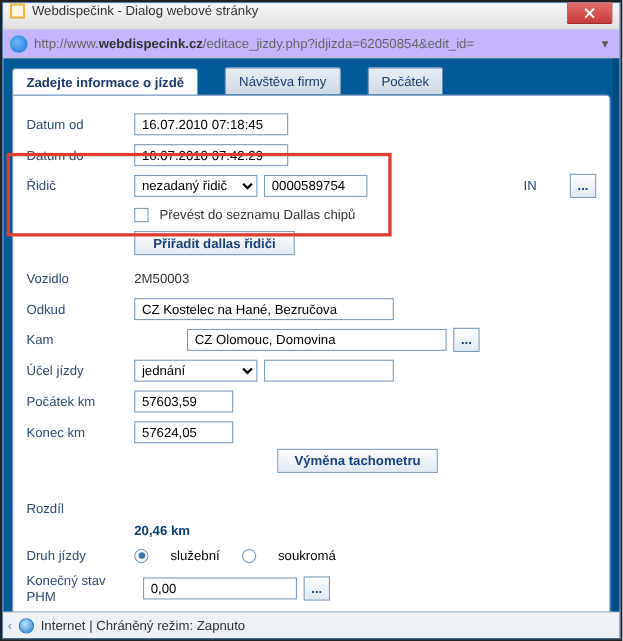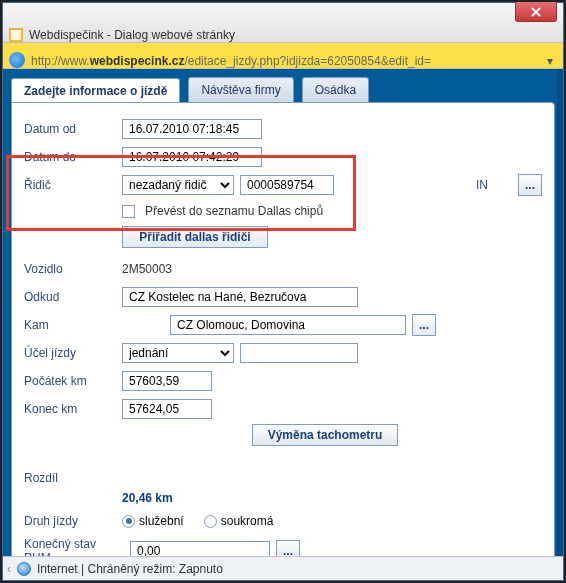--- a/index.html
+++ b/index.html
@@ -1,40 +1,40 @@
 <!DOCTYPE html>
 <html><head>
 <meta charset="utf-8">
 <style>
   * { box-sizing: border-box; font-family: "Segoe UI", Tahoma, sans-serif; font-size: 12px; }
   html,body { margin:0; padding:0; background:#fff; }
   .shadow { width:566px; height:583px; padding:2px; background:#222; }
   .win { width:100%; height:100%; background:#fff; border:1px solid #3a6ea5; display:flex; flex-direction:column; }
-  .title-bar { height:40px; background:linear-gradient(#f7f7f7,#e1e1e1); border-bottom:1px solid #c0c0c0; display:flex; align-items:flex-end; padding:0 0 0 6px; position:relative;}
+  .title-bar { height:24px; background:linear-gradient(#f7f7f7,#e1e1e1); border-bottom:1px solid #c0c0c0; display:flex; align-items:flex-start; padding:0 0 0 6px; position:relative;}
   .title-bar .favicon { width:14px; height:14px; margin-right:6px; }
   .title-bar .title { color:#333; }
   .close-btn { position:absolute; top:-1px; right:6px; width:42px; height:20px; background:linear-gradient(#e46e6e,#c83b3b); border:1px solid #9d2e2e; border-top:none; border-radius:0 0 3px 3px; color:#fff; display:flex; align-items:center; justify-content:center; font-weight:bold; }
-  .addr-bar { height:26px; background:#fde047; border-bottom:1px solid #c0c0c0; display:flex; align-items:flex-end; padding:0 6px;}
+  .addr-bar { height:26px; background:#c4b5fd; border-bottom:1px solid #c0c0c0; display:flex; align-items:center; padding:0 6px;}
   .addr-bar .ie { width:16px; height:16px; margin-right:6px; background:radial-gradient(circle at 40% 40%, #6cbaf7, #1a6fcf); border-radius:50%; position:relative; }
   .addr-bar .url { flex:1; color:#666; white-space:nowrap; overflow:hidden; text-overflow:ellipsis;}
   .addr-bar .url strong { color:#333; font-weight:600; }
   .addr-drop { width:14px; text-align:center; color:#555; }
   .content { flex:1; background:#035a99; padding:8px 8px 0 8px; overflow:hidden; position:relative;}
-  .tabs { display:flex; gap:8px; margin-bottom:0;text-align:center; }
+  .tabs { display:flex; gap:24px; margin-bottom:0;text-align:center; }
   .tab { padding:5px 12px; background:linear-gradient(#e8eef4,#cfd9e6); border:1px solid #7a9bc2; border-bottom:none; border-radius:3px 3px 0 0; color:#1d3a6b; }
   .tab.active { background:#fff; color:#1d3a6b; font-weight:bold; position:relative; top:1px; }
   .panel { background:#fff; border:1px solid #7a9bc2; border-radius:0 4px 4px 4px; padding:14px 12px 12px 12px; }
   .row { display:flex; align-items:center; min-height:24px; gap:6px; margin-bottom:4px;}
   .lbl { width:92px; color:#304b74; }
   .txt { height:20px; border:1px solid #7f9db9; padding:1px 6px; background:#fff; color:#000;}
   .sel { height:20px; border:1px solid #7f9db9; background:#fff; padding:0 2px;}
   .btn3d { height:22px; padding:0 10px; border:1px solid #7f9db9; background:linear-gradient(#fdfdfd,#e2e9f2); color:#16427e; font-weight:bold; display:inline-flex; align-items:center; justify-content:center;}
   .square { width:24px; height:22px; padding:0; }
   .chk { width:13px; height:13px; border:1px solid #7f9db9; background:#fff; display:inline-block; vertical-align:middle; margin-right:4px;}
-  .radio-wrap { display:inline-flex; align-items:center; gap:4px; margin-right:14px;}
+  .radio-wrap { display:inline-flex; align-items:center; gap:20px; margin-right:14px;}
   .radio { width:13px; height:13px; border:1px solid #7f9db9; border-radius:50%; display:inline-flex; align-items:center; justify-content:center;}
   .radio.checked::after { content:""; width:6px; height:6px; border-radius:50%; background:#3a74a8; }
   .hl { position:absolute; border:3px solid #e23b2f; pointer-events:none; }
   .status-bar { height:24px; background:#eef1f5; border-top:1px solid #c0c0c0; display:flex; align-items:center; padding:0 4px; color:#333; gap:6px;}
   .status-bar .chev { color:#888; }
   .globe { width:14px; height:14px; border-radius:50%; background:radial-gradient(circle at 40% 35%, #b8e2ff, #2a7dcb); border:1px solid #2a7dcb;}
   .content-scroll-hint { position:absolute; right:0; top:0; bottom:0; width:6px; background:#024b80; }
   .bold-blue { color:#0a3f76; font-weight:bold;margin-top:40px; }
 </style>
 </head>
@@ -63,21 +63,21 @@
     </span>
     <span class="addr-drop">▾</span>
   </div>
 
   <div class="content">
     <div class="content-scroll-hint"></div>
 
     <div class="tabs">
       <div class="tab active">Zadejte informace o jízdě</div>
       <div class="tab">Návštěva firmy</div>
-      <div class="tab">Osádka</div>
+      <div class="tab">Počátek</div>
     </div>
 
     <div class="panel" style="position:relative;">
 
       <div class="row">
         <span class="lbl">Datum od</span>
         <input class="txt" style="width: 140px;" value="16.07.2010 07:18:45">
       </div>
       <div class="row">
         <span class="lbl">Datum do</span>

